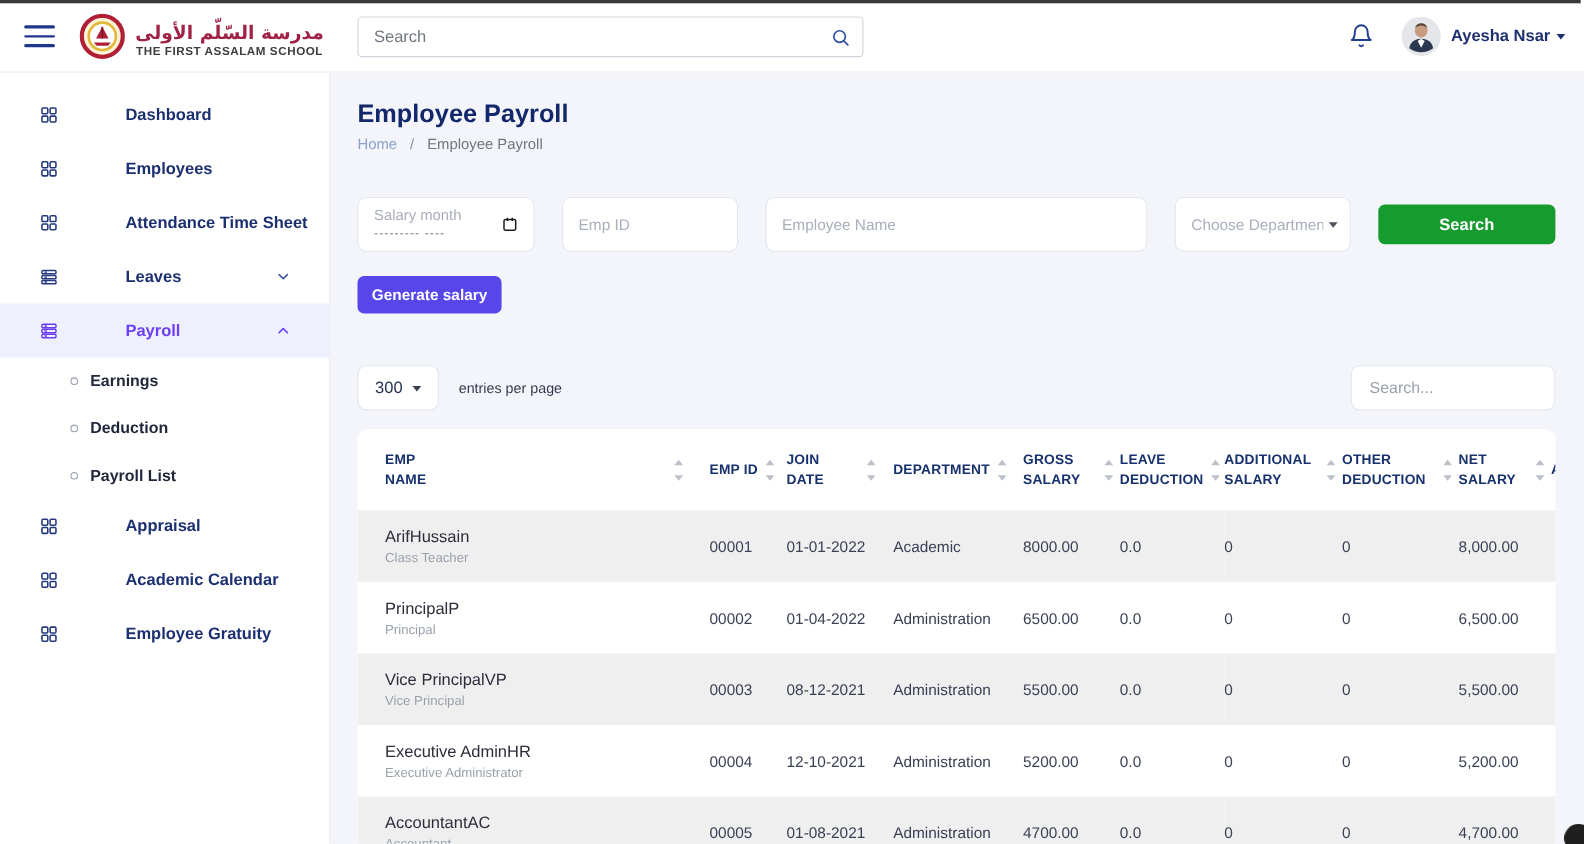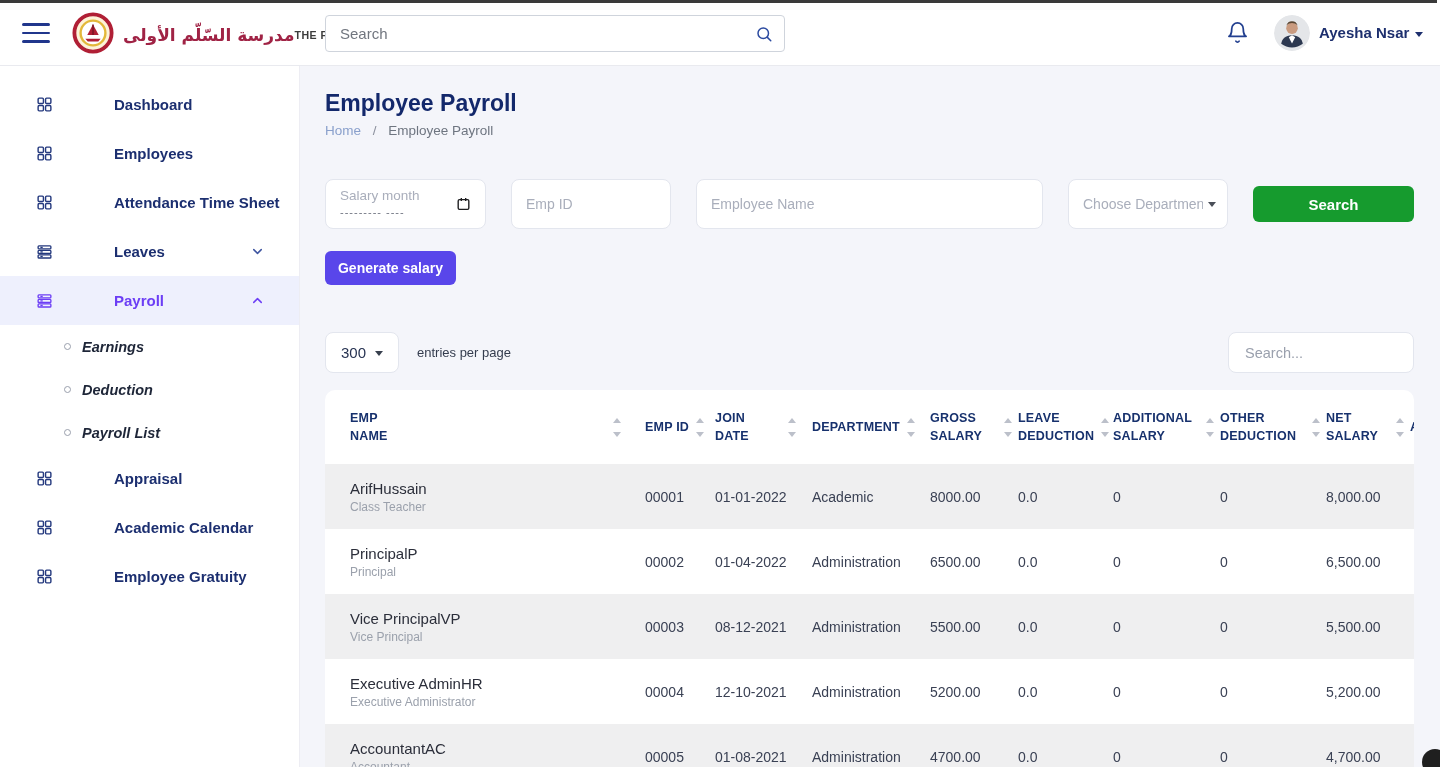--- a/index.html
+++ b/index.html
@@ -13,21 +13,21 @@
   .top-strip { position: fixed; top: 0; left: 0; width: 1437px; height: 3px; background: #3a3a3a; z-index: 60; }
   
   .app-header {
     position: fixed; top: 0; left: 0; width: 1440px; height: 66px;
     background: #fff; border-bottom: 1px solid #e9eaef; z-index: 50;
   }
   .hamburger { position: absolute; left: 22px; top: 23px; width: 28px; height: 20px;
     display: flex; flex-direction: column; justify-content: space-between; cursor: pointer; }
   .hamburger i { display: block; height: 2.6px; width: 100%; background: #20368c; border-radius: 2px; }
   .logo-wrap { position: absolute; left: 72px; top: 12px; display: flex; align-items: center; gap: 9px; }
-  .logo-text { display: flex; flex-direction: row; align-items: center; }
+  .logo-text { display: flex; flex-direction: column; align-items: center; }
   .logo-ar { font-family: "DejaVu Sans", sans-serif; font-size: 17px; font-weight: 700; color: #a02345; line-height: 22px; }
   .logo-en { font-size: 10.6px; color: #3c3c3c; letter-spacing: 0.5px; font-weight: 600; }
   .hdr-search { position: absolute; left: 325px; top: 15px; width: 460px; height: 37px; }
   .hdr-search input {
     width: 100%; height: 100%; border: 1px solid #cfd4dc; border-radius: 4px;
     padding: 0 40px 0 14px; font-size: 15px; color: #333; outline: none;
     font-family: inherit;
   }
   .hdr-search input::placeholder { color: #71767f; }
   .hdr-search .mag { position: absolute; right: 12px; top: 10px; }
@@ -42,21 +42,21 @@
     border-right: 1px solid #ededf3; padding-top: 14px; z-index: 40;
   }
   .nav-item { position: relative; height: 49px; display: flex; align-items: center;
     padding-left: 36px; color: #1c2f70; cursor: pointer; gap: 44px; }
   .nav-ic { display: flex; width: 18px; margin-right: 16px; color: #24397e; }
   .nav-label { font-size: 15px; font-weight: 700; }
   .nav-chev { position: absolute; right: 34px; display: flex; color: #3d54a0; }
   .nav-chev.up svg { transform: rotate(180deg); }
   .nav-item.active { background: #eef0fd; }
   .nav-item.active, .nav-item.active .nav-ic, .nav-item.active .nav-chev { color: #6c3ef5; }
-  .nav-sub { height: 43px; display: flex; align-items: center; padding-left: 64px; cursor: pointer; font-style: italic; }
+  .nav-sub { height: 43px; display: flex; align-items: center; padding-left: 64px; cursor: pointer; }
   .sub-dot { width: 7px; height: 7px; border: 1.6px solid #9aa0ad; border-radius: 50%; margin-right: 11px; }
   .nav-sub span.lbl { font-size: 14.5px; font-weight: 700; color: #1e2638; }
   
   .main { position: absolute; left: 300px; top: 66px; width: 1140px; padding: 24px 26px 0 25px; }
   .page-title { font-size: 23px; font-weight: 800; color: #13286b; }
   .breadcrumb { margin-top: 6px; font-size: 13.5px; }
   .bc-home { color: #8aa0cc; cursor: pointer; }
   .bc-sep { color: #8a8f9c; margin: 0 8px; }
   .bc-cur { color: #6e7580; }
   

